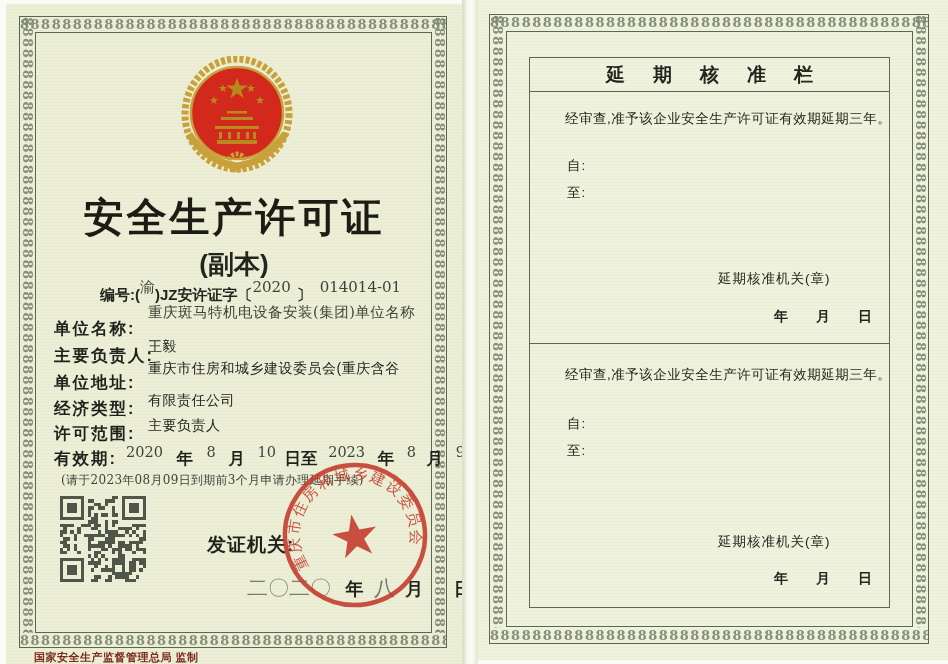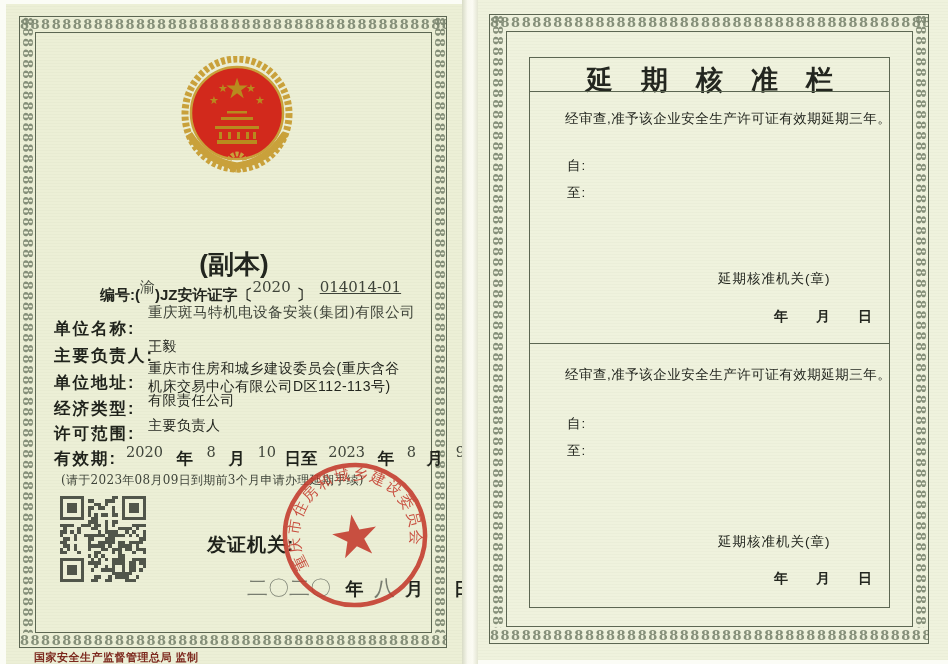--- a/index.html
+++ b/index.html
@@ -44,21 +44,21 @@
   #issue-date-row .unit { font-size:18px; font-weight:bold; color:#1f221b; }
   #issue-date-row .filled { font-family:"DejaVu Serif", serif; font-size:21px; color:#787d70; }
   #left-footer { left:28px; top:646px; font-size:11px; font-weight:bold; color:#7d2a1f; letter-spacing:.5px; }
 
   #emblem { position:absolute; left:175px; top:52px; }
   #seal { position:absolute; left:274px; top:456px; opacity:.88; transform:rotate(-10deg); }
   #qr { position:absolute; left:54px; top:492px; }
 
   
   #renewal-box { position:absolute; left:51px; top:57px; width:361px; height:551px; border:1px solid #5c6652; }
-  #renewal-header { left:51px; top:62px; width:361px; text-align:center; font-size:27px; font-weight:bold;
+  #renewal-header { left:51px; top:62px; width:361px; text-align:center; font-size:19px; font-weight:bold;
                     letter-spacing:28px; padding-left:28px; color:#23261f; white-space:nowrap; }
   .hdiv { position:absolute; left:51px; width:361px; border-top:1px solid #5c6652; }
   .stmt { left:87px; font-size:13.5px; letter-spacing:.5px; color:#23261f; }
   .fromto { left:89px; font-size:13.5px; letter-spacing:1px; color:#23261f; }
   .org { left:240px; font-size:13.5px; letter-spacing:1px; color:#23261f; }
   .dateline { left:296px; font-size:14px; font-weight:600; color:#23261f; }
 </style>
 </head>
 <body>
 
@@ -89,35 +89,35 @@
         <rect x="38" y="76" width="3" height="7"></rect>
           <rect x="47" y="76" width="3" height="7"></rect>
         <rect x="56" y="76" width="3" height="7"></rect>
           <rect x="65" y="76" width="3" height="7"></rect>
         <rect x="72" y="76" width="3" height="7"></rect>
         <rect x="36" y="84" width="40" height="4"></rect>
       </g>
       <circle cx="56" cy="106" r="8" fill="none" stroke="#c9a13b" stroke-width="5" stroke-dasharray="3 1.5"></circle>
     </svg>
 
+    <div class="t heiti" id="cert-title">安全生产许可证</div>
     <div class="t heiti" id="cert-subtitle">(副本)</div>
 
     <div class="t" id="number-row">
-      <span>编号:(</span><span class="value raised">渝</span><span>)JZ安许证字〔</span><span class="value raised">2020</span><span style="margin-left:6px;">〕</span><span class="value raised" style="margin-left:8px;text-decoration:underline;">014014-01</span>
+      <span>编号:(</span><span class="value raised">渝</span><span>)JZ安许证字〔</span><span class="value raised">2020</span><span style="margin-left:6px;">〕</span><span class="value raised" style="margin-left:8px;">014014-01</span>
     </div>
 
-    <div class="t value" id="company-value">重庆斑马特机电设备安装(集团)有限公司</div>
+    <div class="t value" id="company-value">重庆斑马特机电设备安装(集团)单位名称</div>
     <div class="t field-label" style="top:314px;">单位名称:</div>
 
     <div class="t field-value" style="top:334px;">王毅</div>
     <div class="t field-label" style="top:341px;">主要负责人:</div>
 
     <div class="t field-value" style="top:356px;">重庆市住房和城乡建设委员会(重庆含谷</div>
     <div class="t field-label" style="top:368px;">单位地址:</div>
-    <div class="t field-value" style="top:374px;">机床交易中心有限公司D区112-113号)</div>
 
     <div class="t field-value" style="top:388px;">有限责任公司</div>
     <div class="t field-label" style="top:394px;">经济类型:</div>
 
     <div class="t field-value" style="top:413px;">主要负责人</div>
     <div class="t field-label" style="top:419px;">许可范围:</div>
 
     <div class="t field-label" style="top:444px;">有效期:</div>
     <div class="t" id="validity-row">
       <span class="num">2020</span>

